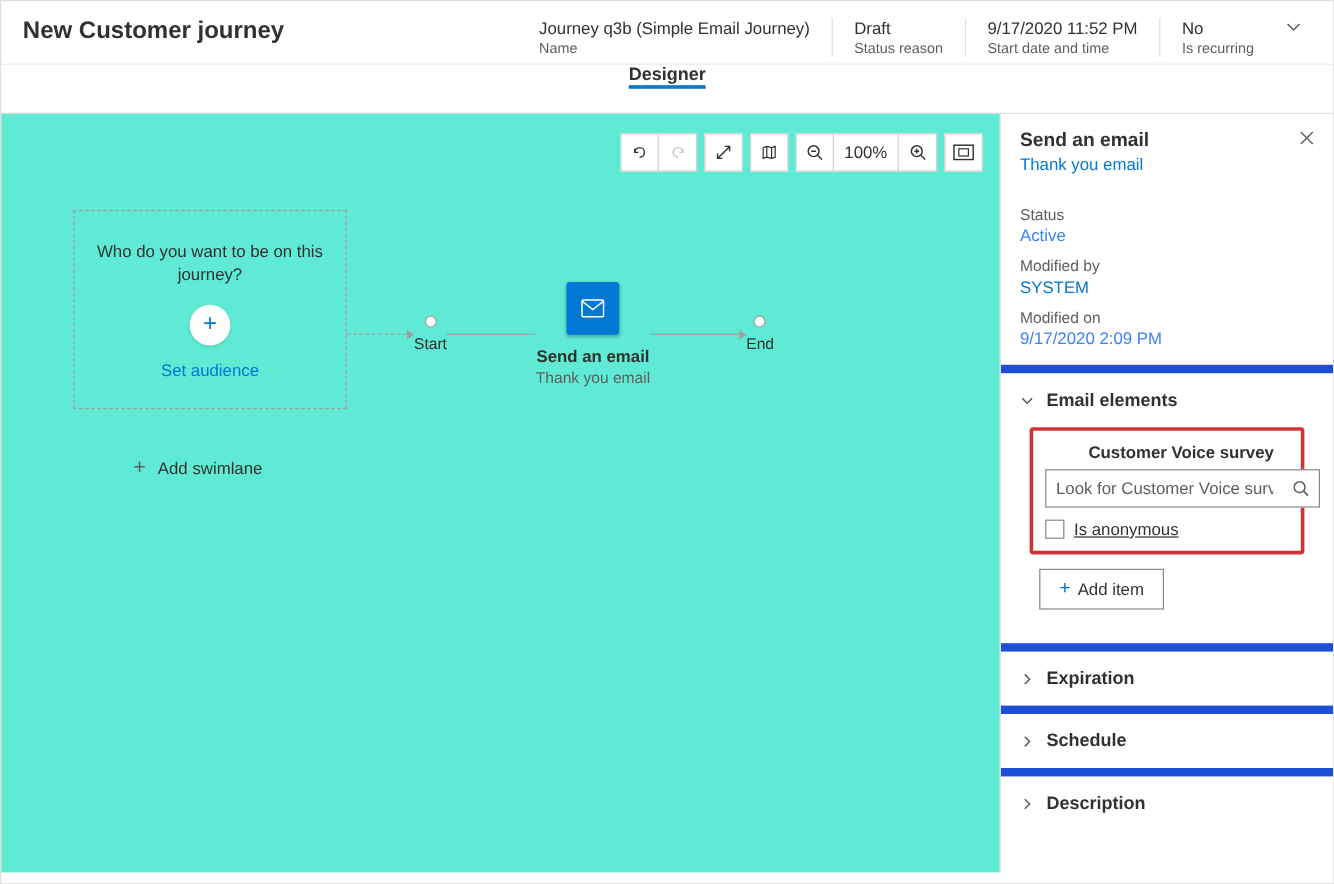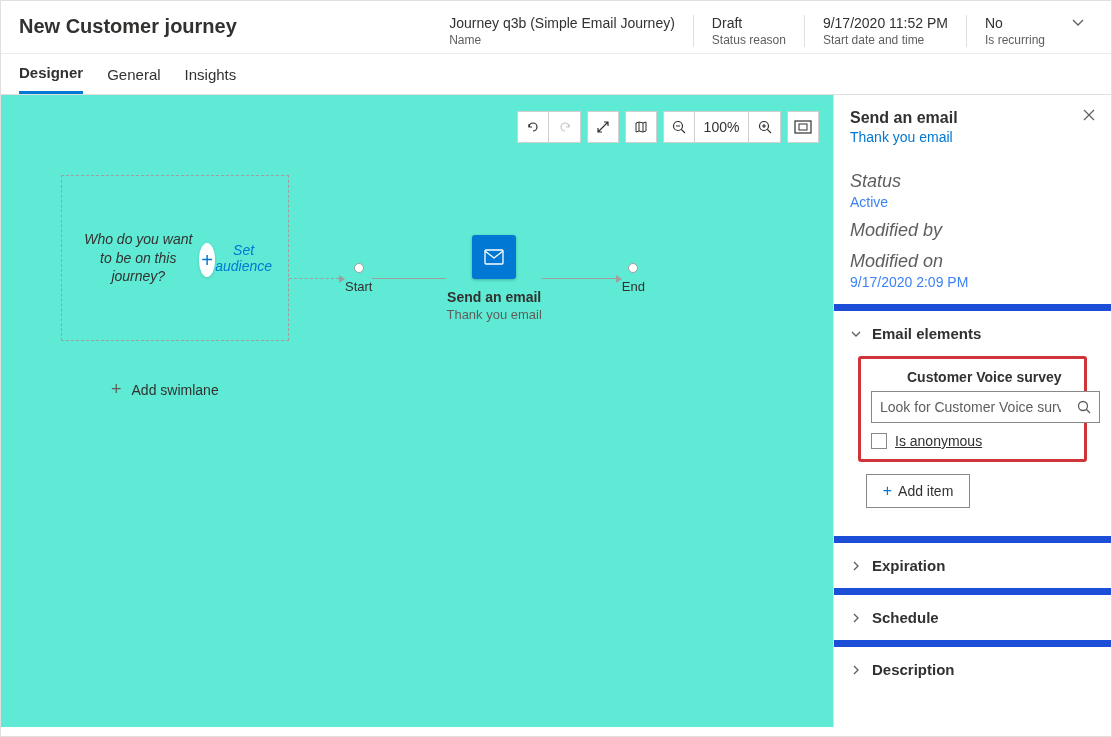--- a/index.html
+++ b/index.html
@@ -37,23 +37,24 @@
   .hdr-lbl { font-size: 12px; color: #605e5c; margin-top: 2px; }
   .hdr-chevron {
     width: 30px; display: flex; align-items: center; justify-content: center;
     color: #605e5c; font-size: 14px;
     cursor: pointer;
   }
 
   .tabs {
     display: flex;
     gap: 24px;
-    padding: 0 18px;
+    padding: 0 8px;
     height: 40px;
     align-items: center;
+    flex-direction: column;
   }
   .tab { font-size: 15px; color: #323130; cursor: pointer; height: 100%; display:flex; align-items:center; }
   .tab.active { font-weight: 600; border-bottom: 3px solid #0078d4; }
 
   .main {
     display: flex;
     height: calc(100% - 40px - 62px);
   }
   .canvas {
     flex: 1;
@@ -92,25 +93,25 @@
     top: 80px; left: 60px;
     display: flex;
     align-items: flex-start;
   }
   .audience-box {
     width: 228px;
     height: 166px;
     border: 1px dashed #a19f9d;
     background: transparent;
     display: flex;
+    flex-direction: column;
     align-items: center;
     justify-content: center;
     text-align: center;
     padding: 16px;
-    font-style: italic;
   }
   .aud-text { font-size: 14px; color: #323130; line-height: 1.35; }
   .aud-plus {
     width: 34px; height: 34px; border-radius: 50%;
     background:#fff;
     display:flex; align-items:center; justify-content:center;
     margin: 16px 0 12px;
     font-size: 20px; color:#0078d4; font-weight: 300;
     box-shadow: 0 1px 3px rgba(0,0,0,.15);
     cursor:pointer;
@@ -162,21 +163,21 @@
     overflow-y:auto;
   }
   .panel-head {
     padding: 14px 16px 10px;
     display:flex; align-items:flex-start; justify-content:space-between;
   }
   .panel-title { font-size:16px; font-weight:600; }
   .panel-link { color:#0078d4; font-size:14px; cursor:pointer; margin-top:2px; }
   .px { color:#605e5c; font-size:14px; cursor:pointer; }
   .meta { padding: 6px 16px 14px; }
-  .meta-lbl { font-size:18px; color:#605e5c; margin-top:10px;font-style:italic; }
+  .meta-lbl { font-size:13px; color:#605e5c; margin-top:10px; }
   .meta-val { font-size:14px; color:#3b82f6; margin-top:2px; }
   .meta-val.link { color:#0078d4; cursor:pointer; }
 
   .section {
     border-top:7px solid #1d4ed8;
   }
   .sec-head {
     display:flex; align-items:center; gap:10px;
     padding: 14px 16px; cursor:pointer;
     font-size:15px; font-weight:600; color:#323130;
@@ -354,20 +355,21 @@
         <svg width="12" height="12" viewBox="0 0 12 12">
             <path d="M1 1 L11 11 M11 1 L1 11" stroke="#605e5c" stroke-width="1.2"></path>
           </svg>
       </div>
     </div>
 
     <div class="meta">
       <div class="meta-lbl">Status</div>
       <div class="meta-val">Active</div>
       <div class="meta-lbl">Modified by</div>
+      <div class="meta-val link">SYSTEM</div>
       <div class="meta-lbl">Modified on</div>
       <div class="meta-val">9/17/2020 2:09 PM</div>
     </div>
 
     <div class="section">
       <div class="sec-head">
         <span class="chev">
           <svg width="12" height="12" viewBox="0 0 12 12">
               <path d="M2 4 L6 8 L10 4" stroke="#605e5c" stroke-width="1.3" fill="none"></path>
             </svg>

